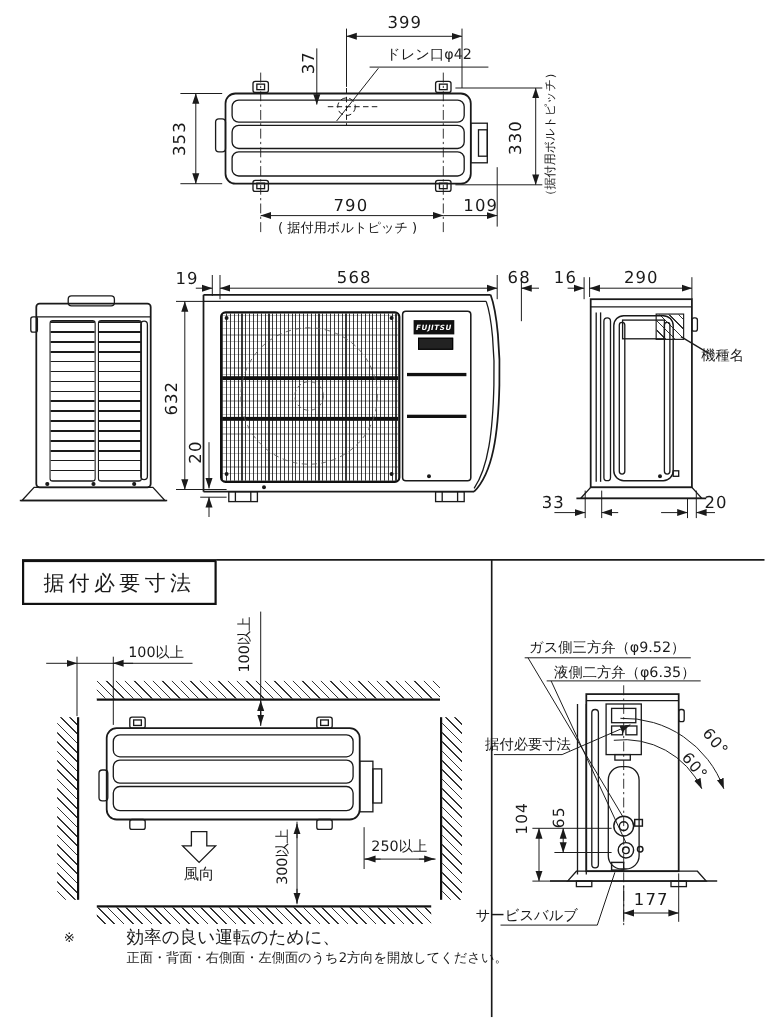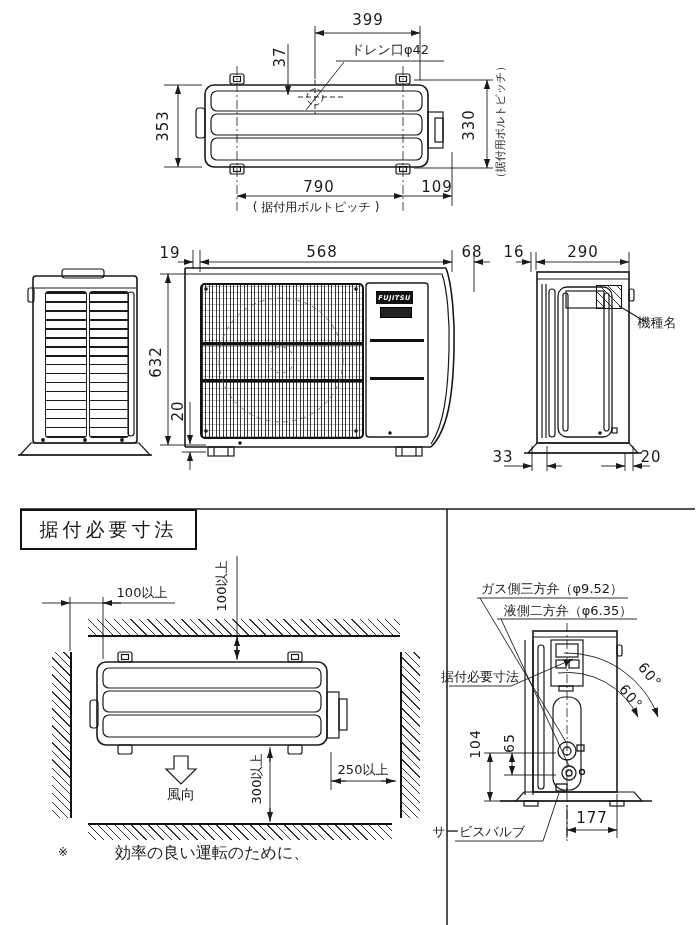--- a/index.html
+++ b/index.html
@@ -305,20 +305,21 @@
     <span>据付必要寸法</span>
   </div>
 
   <div class="lbl jp" style="left:142px;top:593px">100以上</div>
   <div class="lbl jp v" style="left:222px;top:586px">100以上</div>
   <div class="lbl jp v" style="left:257px;top:779px">300以上</div>
   <div class="lbl jp" style="left:363px;top:770px">250以上</div>
   <div class="lbl jp" style="left:181px;top:795px;font-size:14px">風向</div>
   <div class="lbl jp" style="left:63px;top:852px;font-size:12px">※</div>
   <div class="lbl jp left" style="left:115px;top:853px;font-size:16px">効率の良い運転のために、</div>
+  <div class="lbl jp left" style="left:115px;top:871px;font-size:12px">正面・背面・右側面・左側面のうち2方向を開放してください。</div>
 
   <div class="lbl jp" style="left:552px;top:589px">ガス側三方弁（φ9.52）</div>
   <div class="lbl jp" style="left:568px;top:611px">液側二方弁（φ6.35）</div>
   <div class="lbl jp" style="left:480px;top:677px">据付必要寸法</div>
   <div class="lbl" style="left:650px;top:675px;transform:translate(-50%,-50%) rotate(50deg);font-size:14px">60°</div>
   <div class="lbl" style="left:631px;top:697px;transform:translate(-50%,-50%) rotate(50deg);font-size:14px">60°</div>
   <div class="lbl v" style="left:475px;top:744px;font-size:14px">104</div>
   <div class="lbl v" style="left:509px;top:743px;font-size:14px">65</div>
   <div class="lbl" style="left:592px;top:818px">177</div>
   <div class="lbl jp" style="left:479px;top:832px">サービスバルブ</div>

